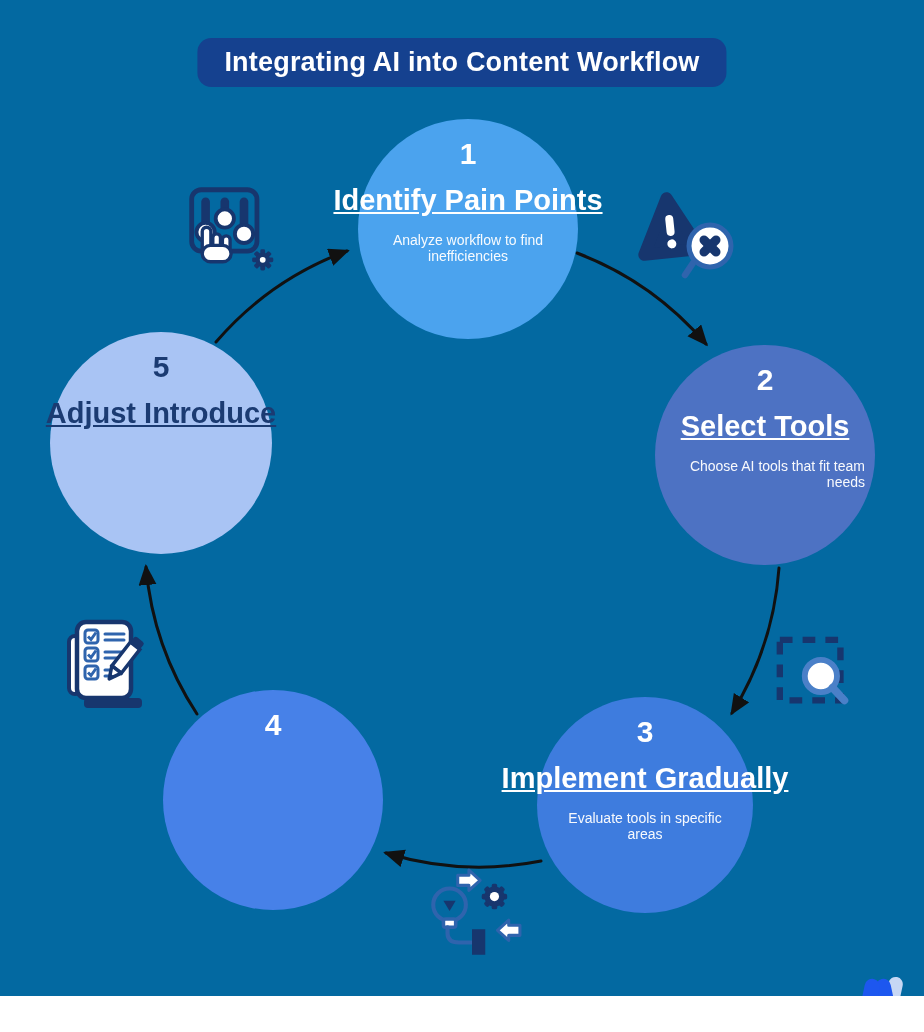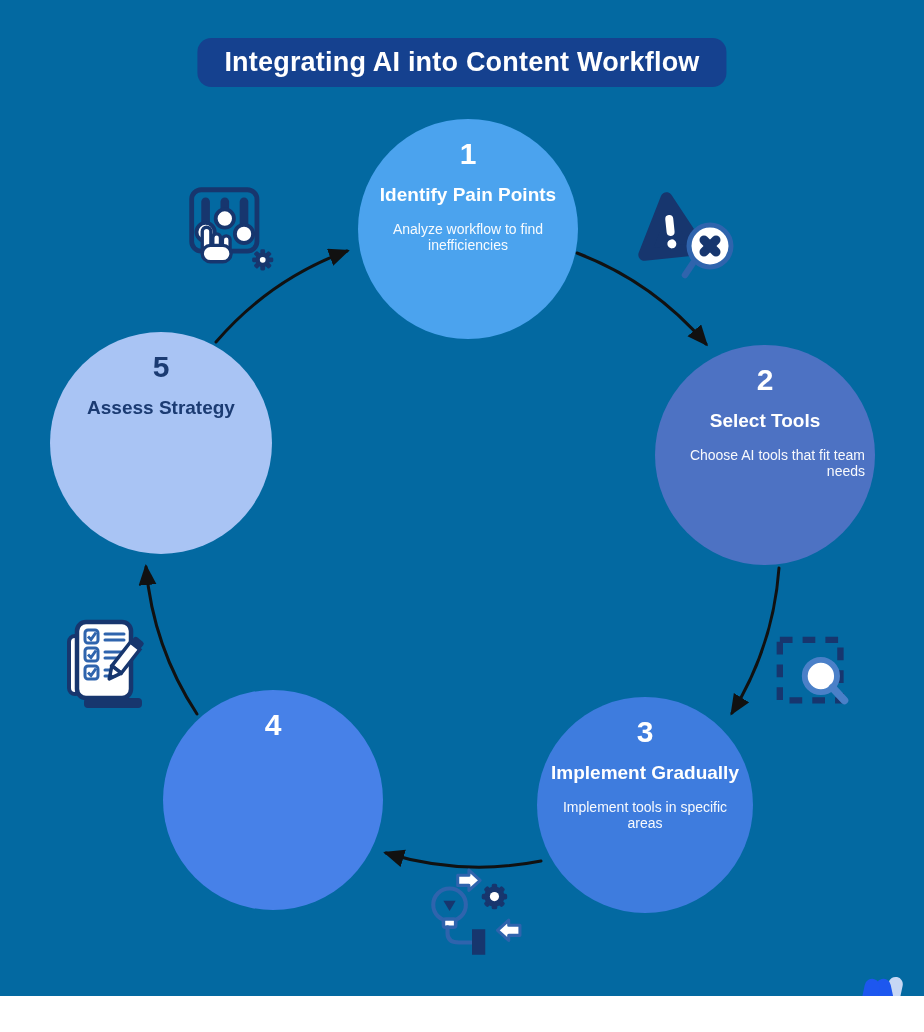--- a/index.html
+++ b/index.html
@@ -15,21 +15,21 @@
   }
   
   .arrows{position:absolute;inset:0;pointer-events:none;}
   
   .step{
     position:absolute;border-radius:50%;width:220px;height:220px;
     display:flex;flex-direction:column;align-items:center;text-align:center;
     box-sizing:border-box;padding-top:20px;color:#ffffff;
   }
   .step .num{font-size:30px;font-weight:700;line-height:1;margin-bottom:16px;}
-  .step .ttl{font-size:19px;font-weight:700;line-height:1.1;margin-bottom:15px;white-space:nowrap;}
+  .step .ttl{font-size:29px;font-weight:700;line-height:1.1;margin-bottom:15px;white-space:nowrap;text-decoration:underline;}
   .step .dsc{font-size:14px;line-height:1.18;opacity:.96;}
   .step-1{left:358px;top:119px;background:#4BA3EE;}
   .step-2{left:655px;top:345px;background:#4D72C3;}
   .step-3{left:537px;top:697px;width:216px;height:216px;background:#3E7CDE;}
   .step-4{left:163px;top:690px;background:#4781E8;}
   .step-5{left:50px;top:332px;width:222px;height:222px;background:#A9C4F4;color:#1B3B72;}
   .step-1 .dsc{width:160px;}
   .step-2 .dsc{width:200px;text-align:right;}
   .step-3 .dsc{width:180px;}
   .step-4 .dsc{width:188px;}
@@ -74,30 +74,30 @@
 
   <div class="step step-2">
     <div class="num">2</div>
     <div class="ttl">Select Tools</div>
     <div class="dsc">Choose AI tools that fit team needs</div>
   </div>
 
   <div class="step step-3">
     <div class="num">3</div>
     <div class="ttl">Implement Gradually</div>
-    <div class="dsc">Implement tools in specific areas</div>
+    <div class="dsc">Evaluate tools in specific areas</div>
   </div>
 
   <div class="step step-4">
     <div class="num">4</div>
   </div>
 
   <div class="step step-5">
     <div class="num">5</div>
-    <div class="ttl">Assess Strategy</div>
+    <div class="ttl">Adjust Introduce</div>
   </div>
 
   <div class="icon icon-sliders">
     <svg viewBox="0 0 100 100">
       <rect x="8" y="6" width="68" height="64" rx="10" fill="none" stroke="#17366E" stroke-width="5"></rect>
       <rect x="18" y="14" width="9" height="38" rx="4.5" fill="#17366E"></rect>
       <rect x="38" y="14" width="9" height="26" rx="4.5" fill="#17366E"></rect>
       <rect x="58" y="14" width="9" height="40" rx="4.5" fill="#17366E"></rect>
       <circle cx="42.5" cy="36" r="9.5" fill="#ffffff" stroke="#17366E" stroke-width="4"></circle>
       <circle cx="62.5" cy="52" r="9.5" fill="#ffffff" stroke="#17366E" stroke-width="4"></circle>

